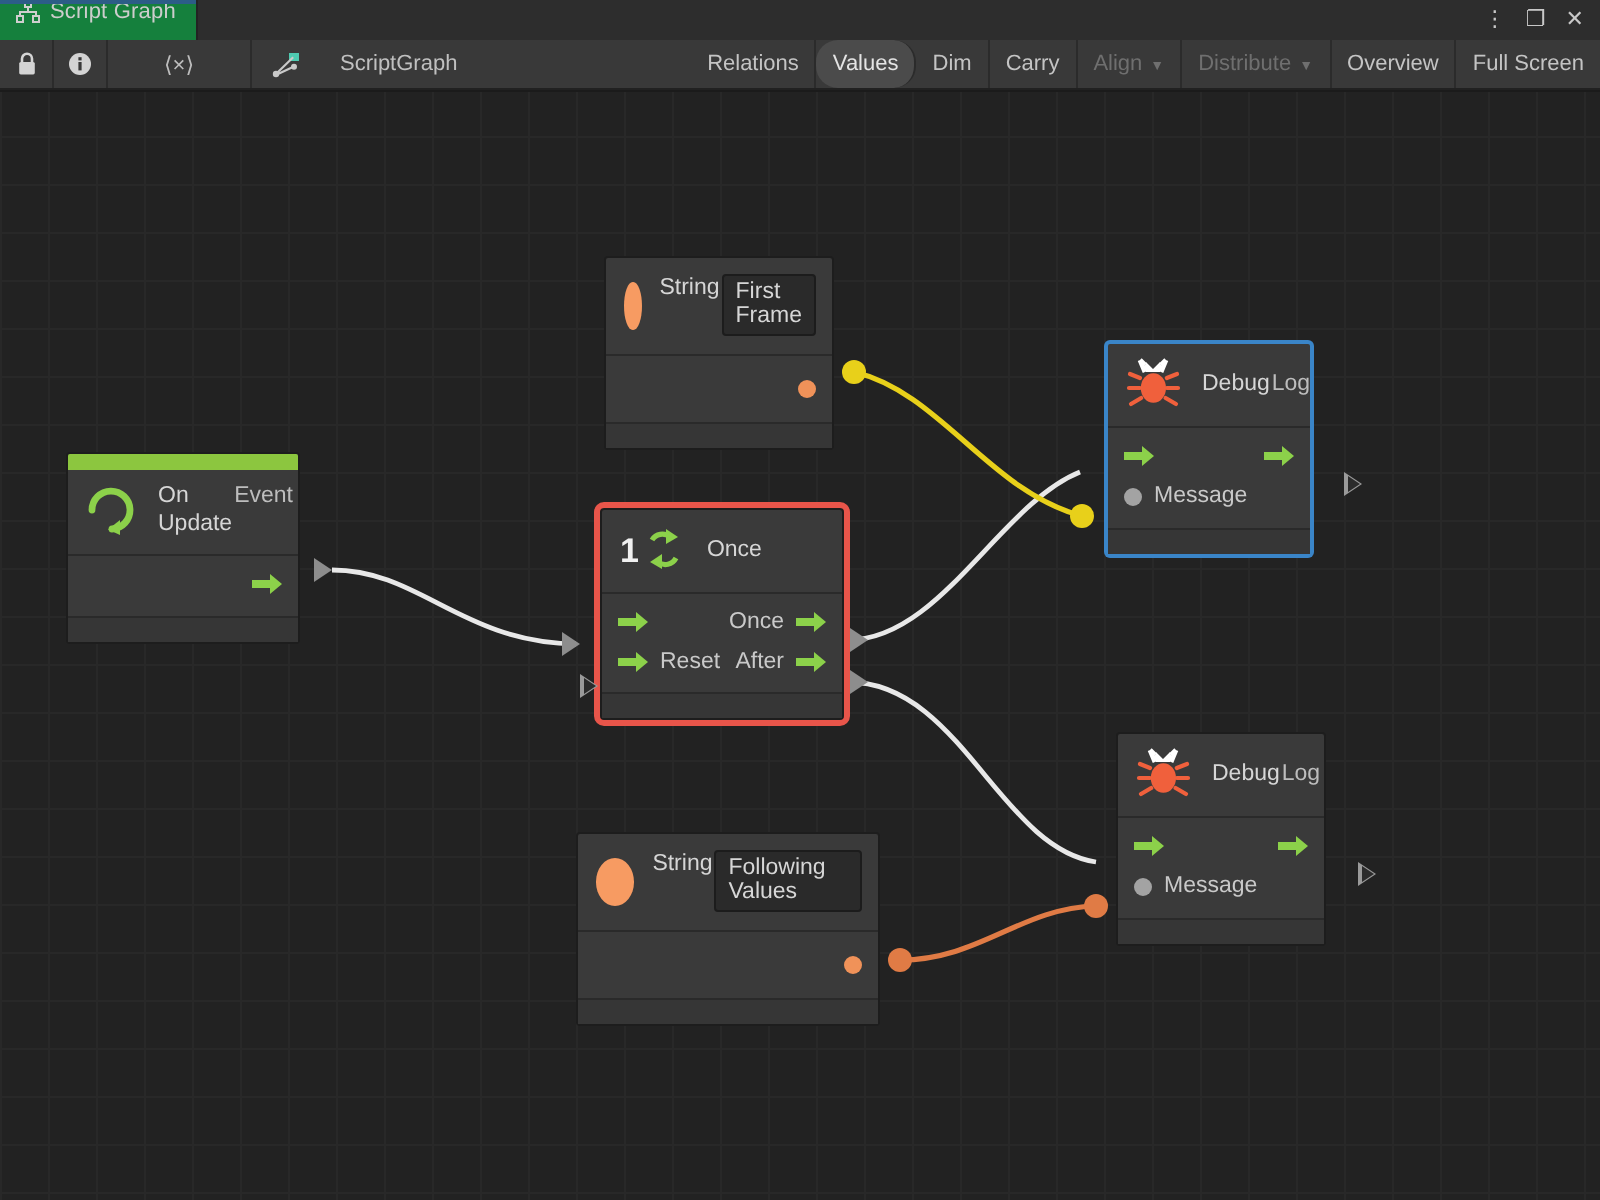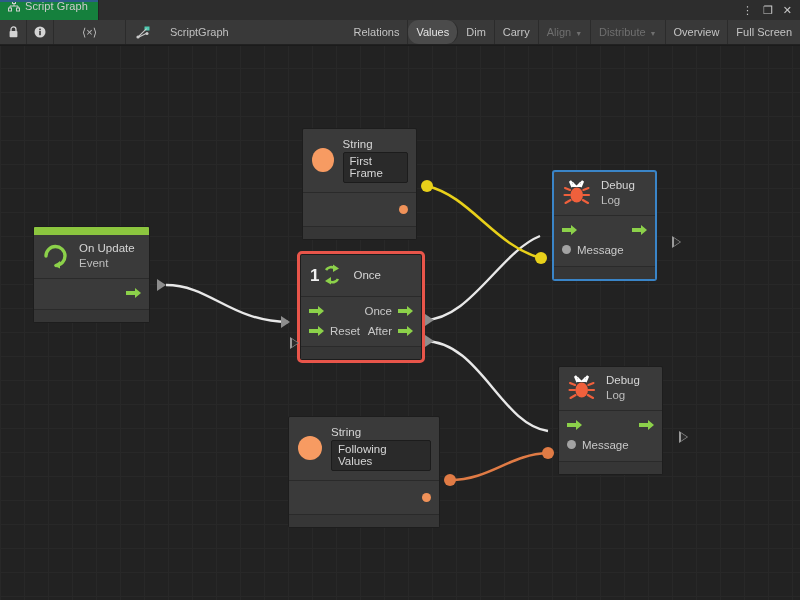--- a/index.html
+++ b/index.html
@@ -85,21 +85,21 @@
     border: 1px solid #1d1d1d;
     border-radius: 2px;
     font-size: 11.5px;
     color: #d2d2d2;
   }
   .node .head {
     display: flex; align-items: center; gap: 9px;
     padding: 7px 9px 8px 9px;
     border-bottom: 1px solid #2a2a2a;
   }
-  .node .head .titles { display: flex; flex-direction: column; gap: 1px; }
+  .node .head .titles { display: flex; flex-direction: row; gap: 1px; }
   .node .t1 { font-size: 11.5px; color: #d6d6d6; line-height: 1.25; }
   .node .t2 { font-size: 11.5px; color: #bdbdbd; line-height: 1.25; }
   .node .body { padding: 6px 9px 7px 9px; }
   .node .foot { height: 13px; border-top: 1px solid #2a2a2a; background: #363636; }
   .node .portrow {
     display: flex; align-items: center; justify-content: space-between;
     height: 20px;
   }
   .node .pside { display: flex; align-items: center; gap: 6px; }
 

